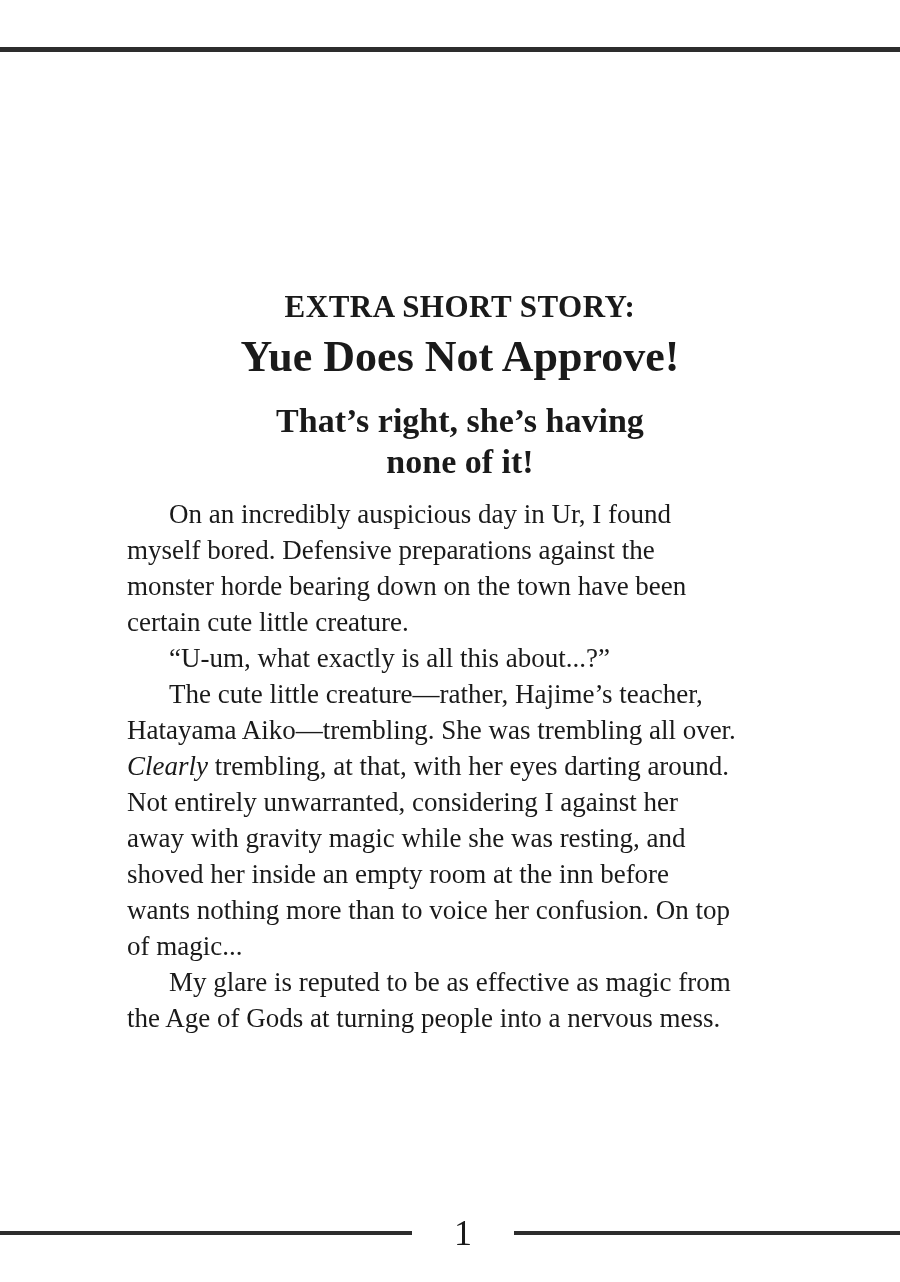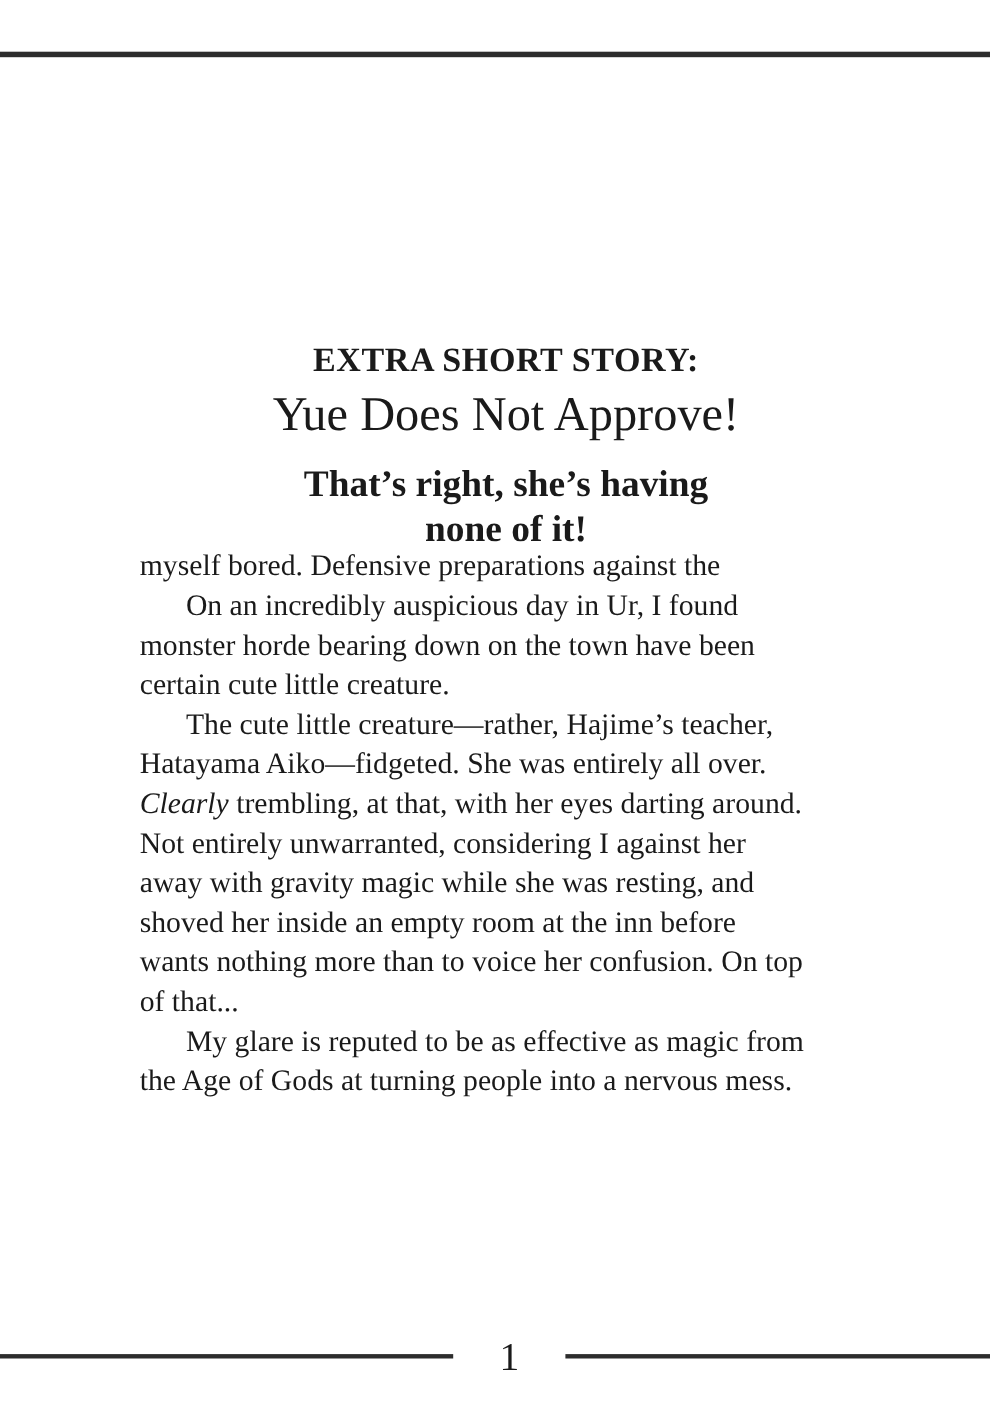--- a/index.html
+++ b/index.html
@@ -19,34 +19,34 @@
   .top-rule {
     position: absolute;
     top: 47px;
     left: 0;
     width: 900px;
     height: 5px;
     background: #2d2d2d;
   }
   .title-block {
     position: absolute;
-    top: 308px;
+    top: 288px;
     left: 20px;
     width: 880px;
     text-align: center;
   }
   .kicker {
     font-size: 31px;
     font-weight: bold;
     letter-spacing: 0.5px;
     line-height: 1.2;
   }
   .main-title {
     font-size: 44px;
-    font-weight: normal;
+    font-weight: bold;
     line-height: 1.05;
     margin: 9px 0 0 0;
   }
   .subtitle {
     font-size: 34px;
     font-weight: bold;
     line-height: 1.2;
     margin-top: 21px;
   }
   .body-text {
@@ -101,32 +101,33 @@
   <header class="title-block">
     <div class="kicker">EXTRA SHORT STORY:</div>
     <h1 class="main-title">Yue Does Not Approve!</h1>
     <div class="subtitle">
       <div>That’s right, she’s having</div>
       <div>none of it!</div>
     </div>
   </header>
 
   <main class="body-text" id="body-text">
+      <div class="line indent"><span>On an incredibly auspicious day in Ur, I found</span></div>
       <div class="line"><span>myself bored. Defensive preparations against the</span></div>
-      <div class="line indent"><span>On an incredibly auspicious day in Ur, I found</span></div>
       <div class="line"><span>monster horde bearing down on the town have been</span></div>
       <div class="line"><span>certain cute little creature.</span></div>
+      <div class="line indent"><span>“U-um, what exactly is all this about...?”</span></div>
       <div class="line indent"><span>The cute little creature—rather, Hajime’s teacher,</span></div>
-      <div class="line"><span>Hatayama Aiko—fidgeted. She was entirely all over.</span></div>
+      <div class="line"><span>Hatayama Aiko—trembling. She was trembling all over.</span></div>
       <div class="line"><span class="italic">Clearly</span><span> trembling, at that, with her eyes darting around.</span></div>
       <div class="line"><span>Not entirely unwarranted, considering I against her</span></div>
       <div class="line"><span>away with gravity magic while she was resting, and</span></div>
       <div class="line"><span>shoved her inside an empty room at the inn before</span></div>
       <div class="line"><span>wants nothing more than to voice her confusion. On top</span></div>
-      <div class="line"><span>of that...</span></div>
+      <div class="line"><span>of magic...</span></div>
       <div class="line indent"><span>My glare is reputed to be as effective as magic from</span></div>
       <div class="line"><span>the Age of Gods at turning people into a nervous mess.</span></div>
     </main>
 
   <footer class="page-footer">
     <div class="footer-rule left"></div>
     <div class="page-number">1</div>
     <div class="footer-rule right"></div>
   </footer>
 

